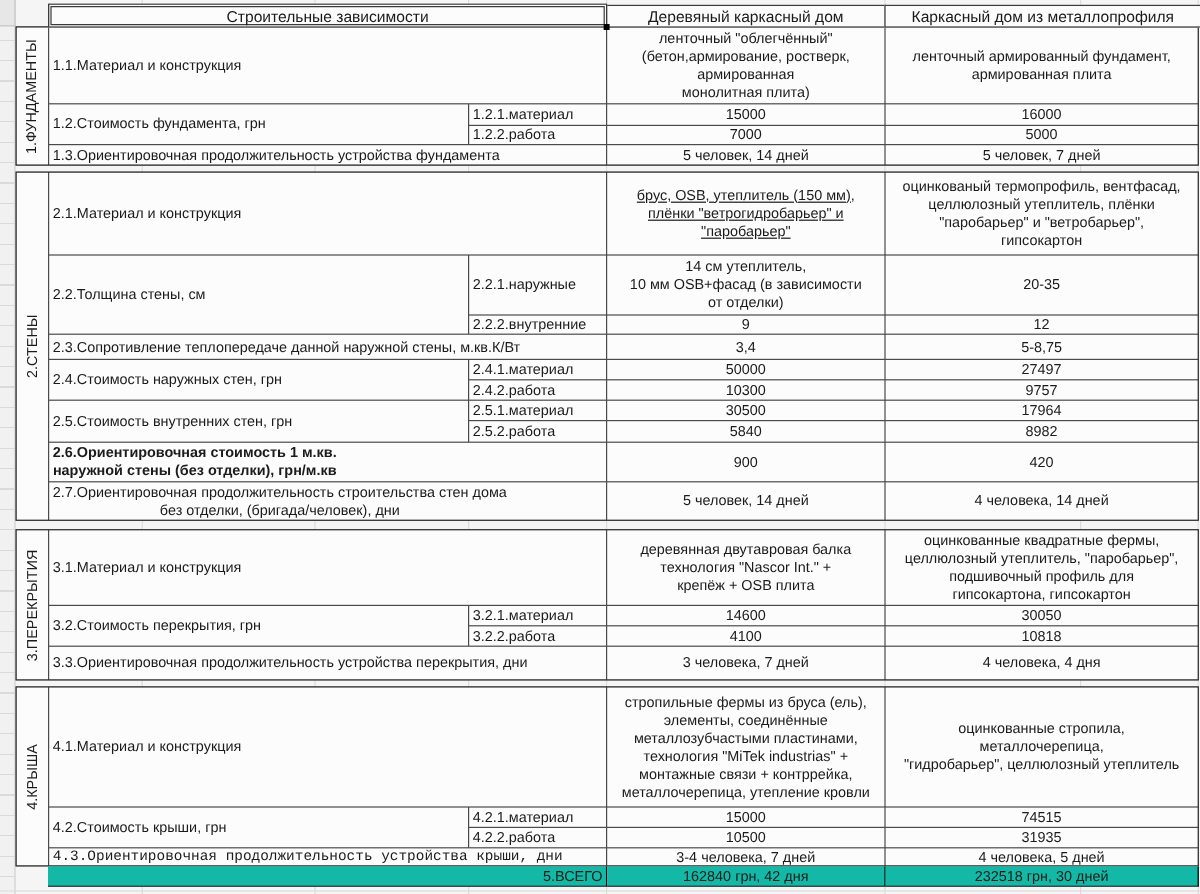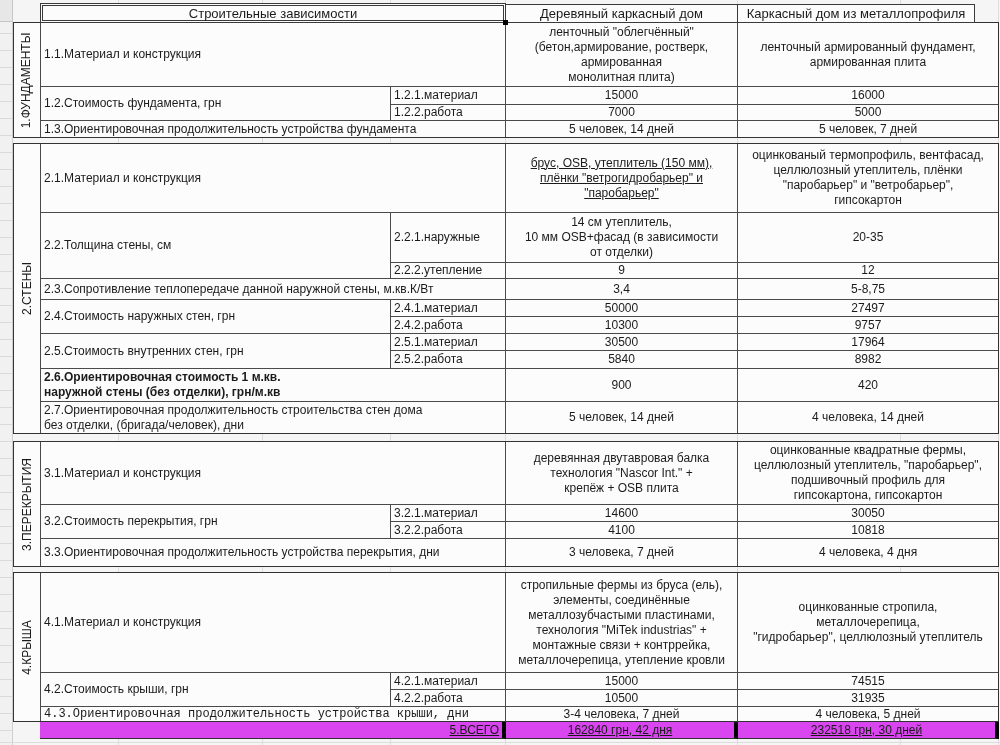--- a/index.html
+++ b/index.html
@@ -36,30 +36,30 @@
   #fill-handle { position:absolute; right:-3px; bottom:-3px; width:5px; height:5px; background:#000; z-index:5; }
 
   
   .sec {
     position:absolute; left:13px; width:986px;
     display:grid; grid-template-columns:26px 349px 114px 231px 260px;
     gap:1px; background:#4a4a4a; border:1px solid #333; z-index:2;
   }
   .sec > div { background:#fcfcfc; overflow:hidden; }
   .cell { display:flex; align-items:center; line-height:15px; }
-  .desc { justify-content:flex-start; padding:0 3px; text-align:left; white-space:pre-line; }
+  .desc { justify-content:flex-start; padding:0 3px; text-align:center; white-space:pre-line; }
   .sub  { justify-content:flex-start; padding:0 3px; }
   .val  { justify-content:center; text-align:center; white-space:pre-line; padding:0 2px; }
   .vlabel { display:flex; align-items:center; justify-content:center; overflow:visible; }
   .vlabel span { transform:rotate(-90deg); white-space:nowrap; }
 
   
-  .tcell { position:absolute; top:722px; height:17px; background:#d946ef;
-           border-right:4px solid #000000; border-bottom:1px solid #333;
-           display:flex; align-items:center; z-index:2;text-decoration:underline; }
+  .tcell { position:absolute; top:722px; height:17px; background:#14b8a6;
+           border-right:1px solid #000000; border-bottom:1px solid #333;
+           display:flex; align-items:center; z-index:2; }
   #total-label { left:40px; width:466px; justify-content:flex-end; padding-right:3px; }
   #total-wood  { left:506px; width:232px; justify-content:center; }
   #total-metal { left:738px; width:261px; justify-content:center; }
 </style>
 </head>
 <body>
 
 <div id="screen">
 
   <div id="left-margin"></div>
@@ -69,21 +69,21 @@
   <div class="vgrid" style="left:390px"></div>
   <div class="vgrid" style="left:505px"></div>
   <div class="vgrid" style="left:737px"></div>
   <div class="vgrid" style="left:900px"></div>
   <div class="vgrid" style="left:998px"></div>
   <div class="hgrid" style="top:742px"></div>
 
   <div class="hcell" id="hdr-cons">Строительные зависимости</div>
   <div id="fill-handle" style="position:absolute; left:503px; top:20px; width:5px; height:5px; background:#000; z-index:5;"></div>
   <div class="hcell" style="left:505px; width:233px;">Деревяный каркасный дом</div>
-  <div class="hcell" style="left:737px; width:238px;">Каркасный дом из металлопрофиля</div>
+  <div class="hcell" style="left:737px; width:264px;">Каркасный дом из металлопрофиля</div>
 
   <div class="sec" id="s1" style="top:22px; grid-template-rows:63px 17px 15px 16px;">
     <div class="cell vlabel" style="grid-column:1; grid-row:1/span 4;">
         <span>1.ФУНДАМЕНТЫ</span>
       </div>
     <div class="cell desc" style="grid-column:2/span 2; grid-row:1;">1.1.Материал и конструкция</div>
     <div class="cell val" style="grid-column:4; grid-row:1;">ленточный "облегчённый"
 (бетон,армирование, ростверк,
 армированная
 монолитная плита)</div>
@@ -112,21 +112,21 @@
     <div class="cell val" style="grid-column:5; grid-row:1;">оцинкованый термопрофиль, вентфасад,
 целлюлозный утеплитель, плёнки
 "паробарьер" и "ветробарьер",
 гипсокартон</div>
     <div class="cell desc" style="grid-column:2; grid-row:2/span 2;">2.2.Толщина стены, см</div>
     <div class="cell sub" style="grid-column:3; grid-row:2;">2.2.1.наружные</div>
     <div class="cell val" style="grid-column:4; grid-row:2;">14 см утеплитель,
 10 мм OSB+фасад (в зависимости
 от отделки)</div>
     <div class="cell val" style="grid-column:5; grid-row:2;">20-35</div>
-    <div class="cell sub" style="grid-column:3; grid-row:3;">2.2.2.утепление</div>
+    <div class="cell sub" style="grid-column:3; grid-row:3;">2.2.2.внутренние</div>
     <div class="cell val" style="grid-column:4; grid-row:3;">9</div>
     <div class="cell val" style="grid-column:5; grid-row:3;">12</div>
     <div class="cell desc" style="grid-column:2/span 2; grid-row:4;">2.3.Сопротивление теплопередаче данной наружной стены, м.кв.К/Вт</div>
     <div class="cell val" style="grid-column:4; grid-row:4;">3,4</div>
     <div class="cell val" style="grid-column:5; grid-row:4;">5-8,75</div>
     <div class="cell desc" style="grid-column:2; grid-row:5/span 2;">2.4.Стоимость наружных стен, грн</div>
     <div class="cell sub" style="grid-column:3; grid-row:5;">2.4.1.материал</div>
     <div class="cell val" style="grid-column:4; grid-row:5;">50000</div>
     <div class="cell val" style="grid-column:5; grid-row:5;">27497</div>
     <div class="cell sub" style="grid-column:3; grid-row:6;">2.4.2.работа</div>

